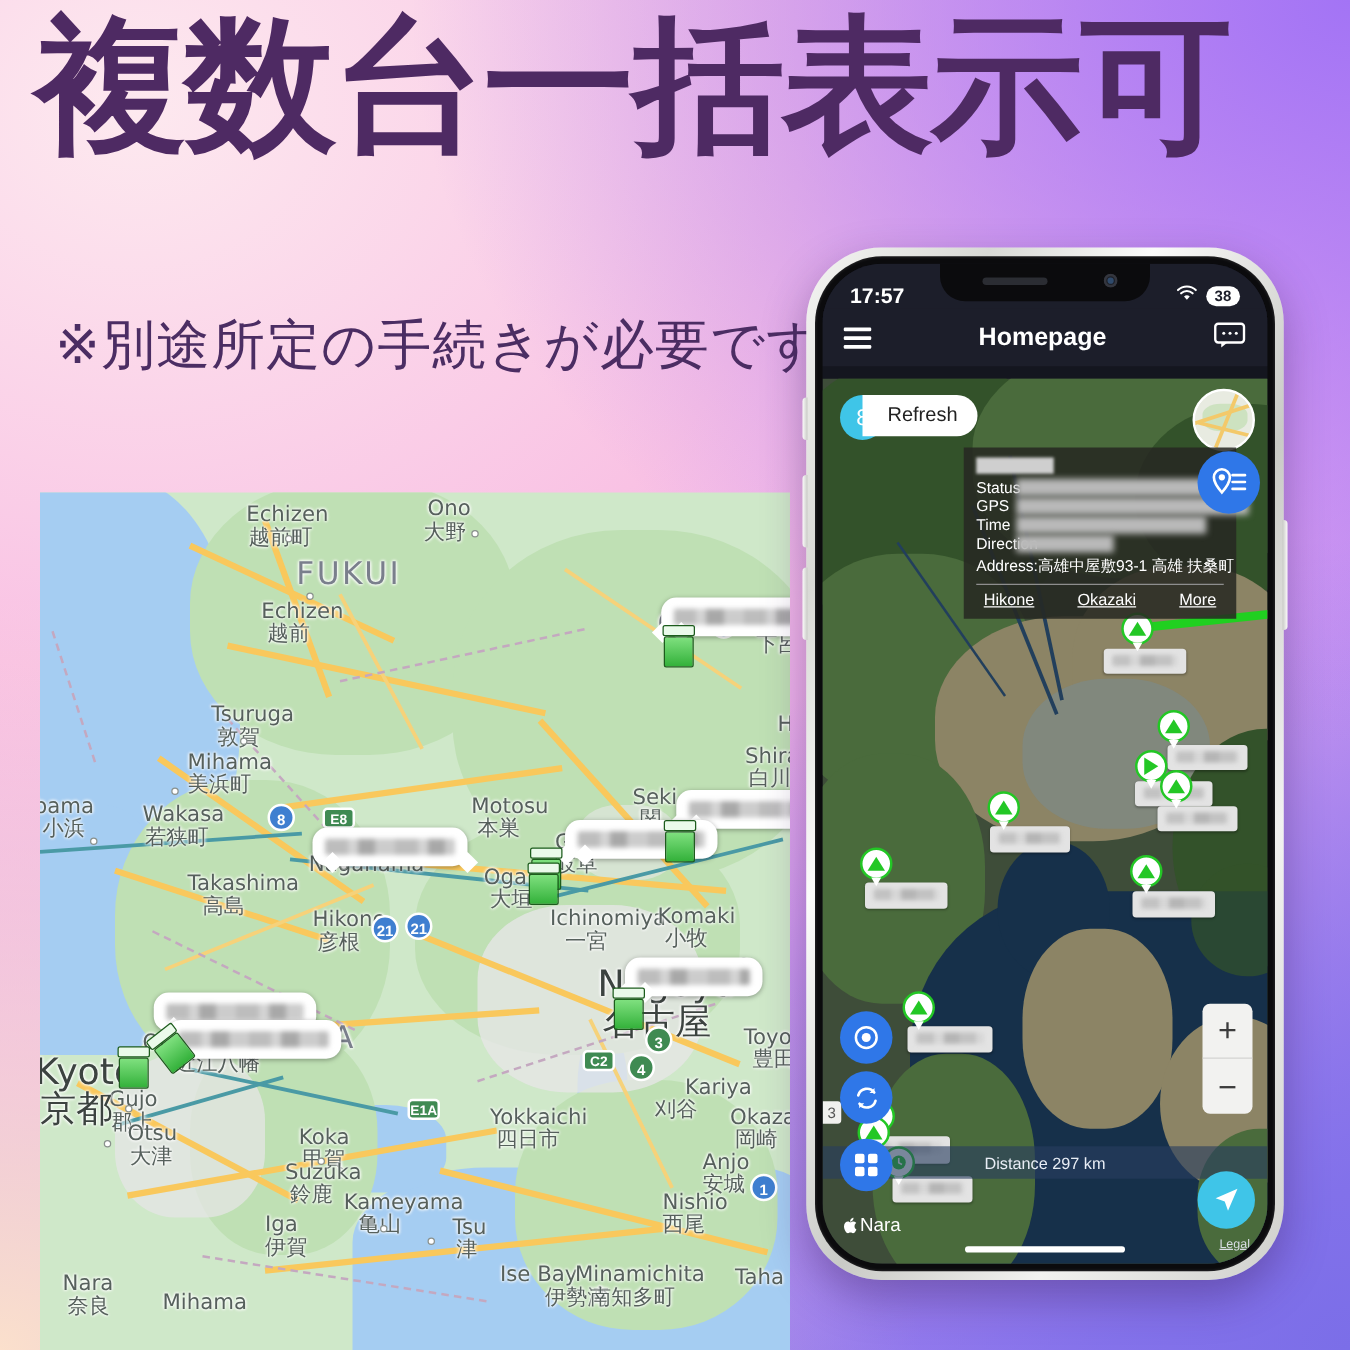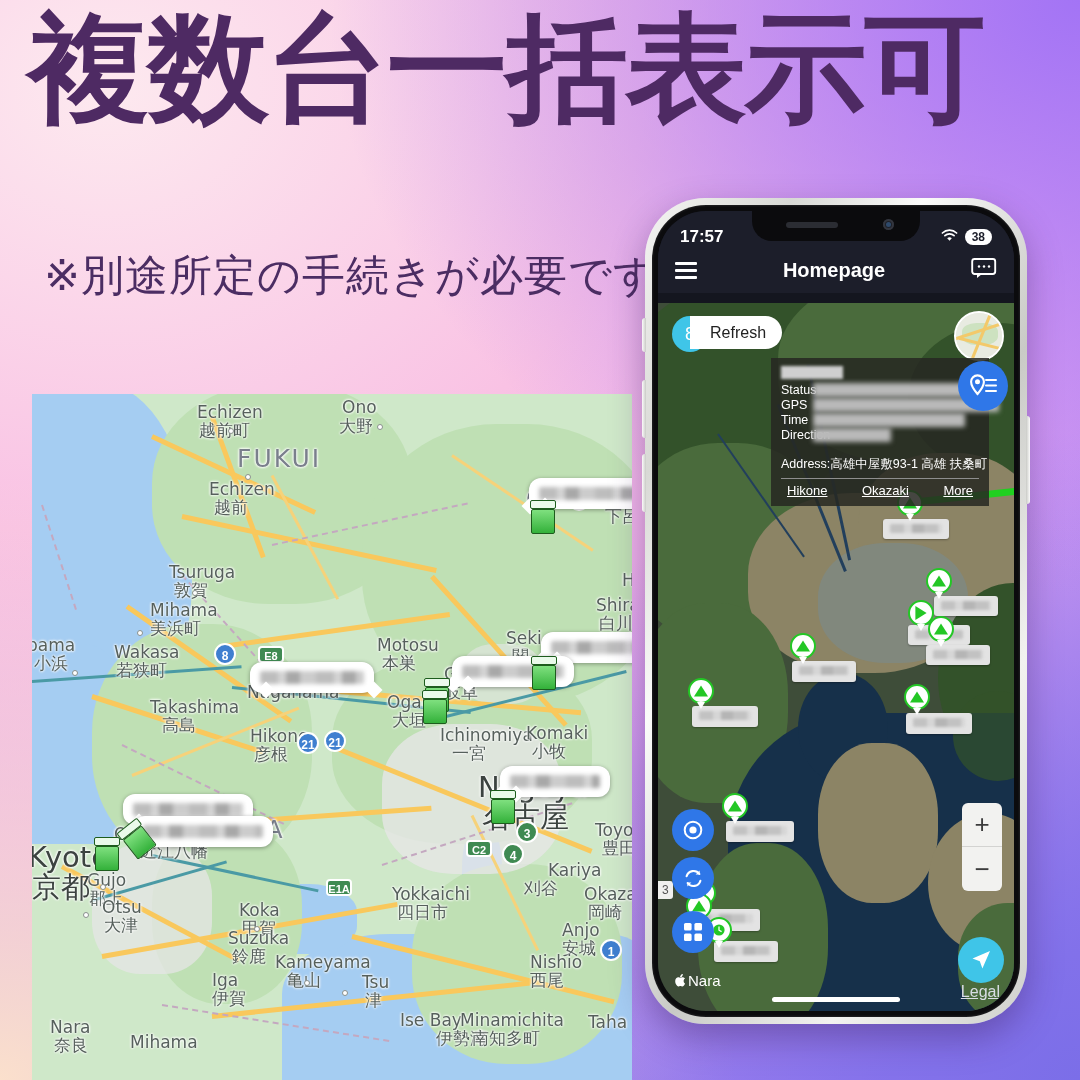--- a/index.html
+++ b/index.html
@@ -127,21 +127,21 @@
        overflow:hidden;border:2px solid #fff;z-index:7;background:#e9ebe3;}
   .pinlist{position:absolute;right:6px;top:58px;width:50px;height:50px;border-radius:50%;
        background:#2f77e8;z-index:8;display:flex;align-items:center;justify-content:center;}
 
   .infocard{position:absolute;left:113px;top:55px;width:218px;background:rgba(38,40,34,.86);
        z-index:7;padding:8px 10px 6px;}
   .ic-titleblur{width:62px;height:13px;background:#cfcfcf;filter:blur(1.4px);margin-bottom:3px;}
   .ic-row{display:flex;align-items:center;height:15px;position:relative;}
   .ic-row span{color:#fff;font-size:12.5px;}
   .ic-row .mask{position:absolute;height:14px;background:#b9b9b9;filter:blur(2.4px);border-radius:1px;}
-  .ic-addr{color:#fff;font-size:12.5px;margin-top:14px;white-space:nowrap;}
+  .ic-addr{color:#fff;font-size:12.5px;margin-top:3px;white-space:nowrap;}
   .ic-sep{height:1px;background:#8e8e8e;margin:5px 0 4px;}
   .ic-links{display:flex;justify-content:space-between;padding:0 6px 2px;}
   .ic-links a{color:#fff;font-size:13px;text-decoration:underline;}
   .ic-close{position:absolute;right:5px;top:14px;width:15px;height:15px;border:1px solid #cfcfcf;
        border-radius:50%;color:#e8e8e8;font-size:10px;line-height:13px;text-align:center;}
 
   .pin{position:absolute;width:26px;height:26px;border-radius:50%;background:#fff;
        border:2.5px solid #23c725;z-index:6;display:flex;align-items:center;justify-content:center;}
   .pin:after{content:"";position:absolute;left:50%;top:100%;transform:translateX(-50%);
        border-left:4px solid transparent;border-right:4px solid transparent;border-top:7px solid #fff;}
@@ -159,21 +159,21 @@
        border-radius:6px;z-index:7;overflow:hidden;}
   .zoomctl div{height:44px;display:flex;align-items:center;justify-content:center;
        font-size:26px;color:#3c3c3c;}
   .zoomctl div:first-child{border-bottom:1px solid #d3d3d1;}
   .distbar{position:absolute;left:0;right:0;bottom:68px;height:26px;background:rgba(40,62,96,.62);
        color:#e8edf5;font-size:13px;display:flex;align-items:center;justify-content:center;z-index:6;}
   .compass{position:absolute;right:10px;bottom:28px;width:46px;height:46px;border-radius:50%;
        background:#3fc5e8;z-index:7;display:flex;align-items:center;justify-content:center;}
   .mapsattr{position:absolute;left:16px;bottom:22px;color:#fff;font-size:15px;z-index:7;
        display:flex;align-items:center;gap:1px;}
-  .legal{position:absolute;right:14px;bottom:10px;color:#d9dde4;font-size:16px;
+  .legal{position:absolute;right:14px;bottom:10px;color:#d9dde4;font-size:10px;
        text-decoration:underline;z-index:7;}
   .homebar{position:absolute;left:50%;transform:translateX(-50%);bottom:9px;width:128px;height:5px;
        border-radius:3px;background:#fff;z-index:9;}
   .edge3{position:absolute;left:0;bottom:112px;background:#f0f0ee;color:#555;font-size:12px;
        padding:2px 4px;border-radius:0 3px 3px 0;z-index:6;}
 </style>
 </head>
 <body>
 
 <div class="headline">複数台一括表示可</div>
@@ -632,20 +632,21 @@
               <rect x="1" y="11.4" width="7.6" height="7.6" rx="1.6" fill="#fff"></rect>
               <rect x="11.4" y="11.4" width="7.6" height="7.6" rx="1.6" fill="#fff"></rect>
             </svg>
         </div>
 
         <div class="zoomctl">
           <div>+</div>
           <div>−</div>
         </div>
 
+        <div class="distbar">Distance 297 km</div>
 
         <div class="compass">
           <svg width="24" height="24" viewBox="0 0 24 24">
               <path d="M21 3 3.5 10.6l7.3 2.6 2.6 7.3z" fill="#fff"></path>
             </svg>
         </div>
 
         <div class="mapsattr">
           <svg width="13" height="15" viewBox="0 0 13 15">
               <path d="M9.6 7.9c0-1.7 1.4-2.5 1.4-2.5s-.8-1.1-2.2-1.2c-1-.1-1.9.6-2.4.6s-1.2-.6-2-.6C2.8 4.2 1.2 5.5 1.2 8c0 1.5.5 3.1 1.3 4.1.5.7 1.1 1.4 1.9 1.4s1-.5 2-.5 1.2.5 2 .5 1.4-.7 1.9-1.4c.5-.8.8-1.6.8-1.6s-1.5-.6-1.5-2.6zM8.1 3.2c.5-.6.8-1.3.7-2.1-.7 0-1.5.5-2 1.1-.4.5-.8 1.3-.7 2.1.8.1 1.6-.4 2-1.1z" fill="#fff"></path>

